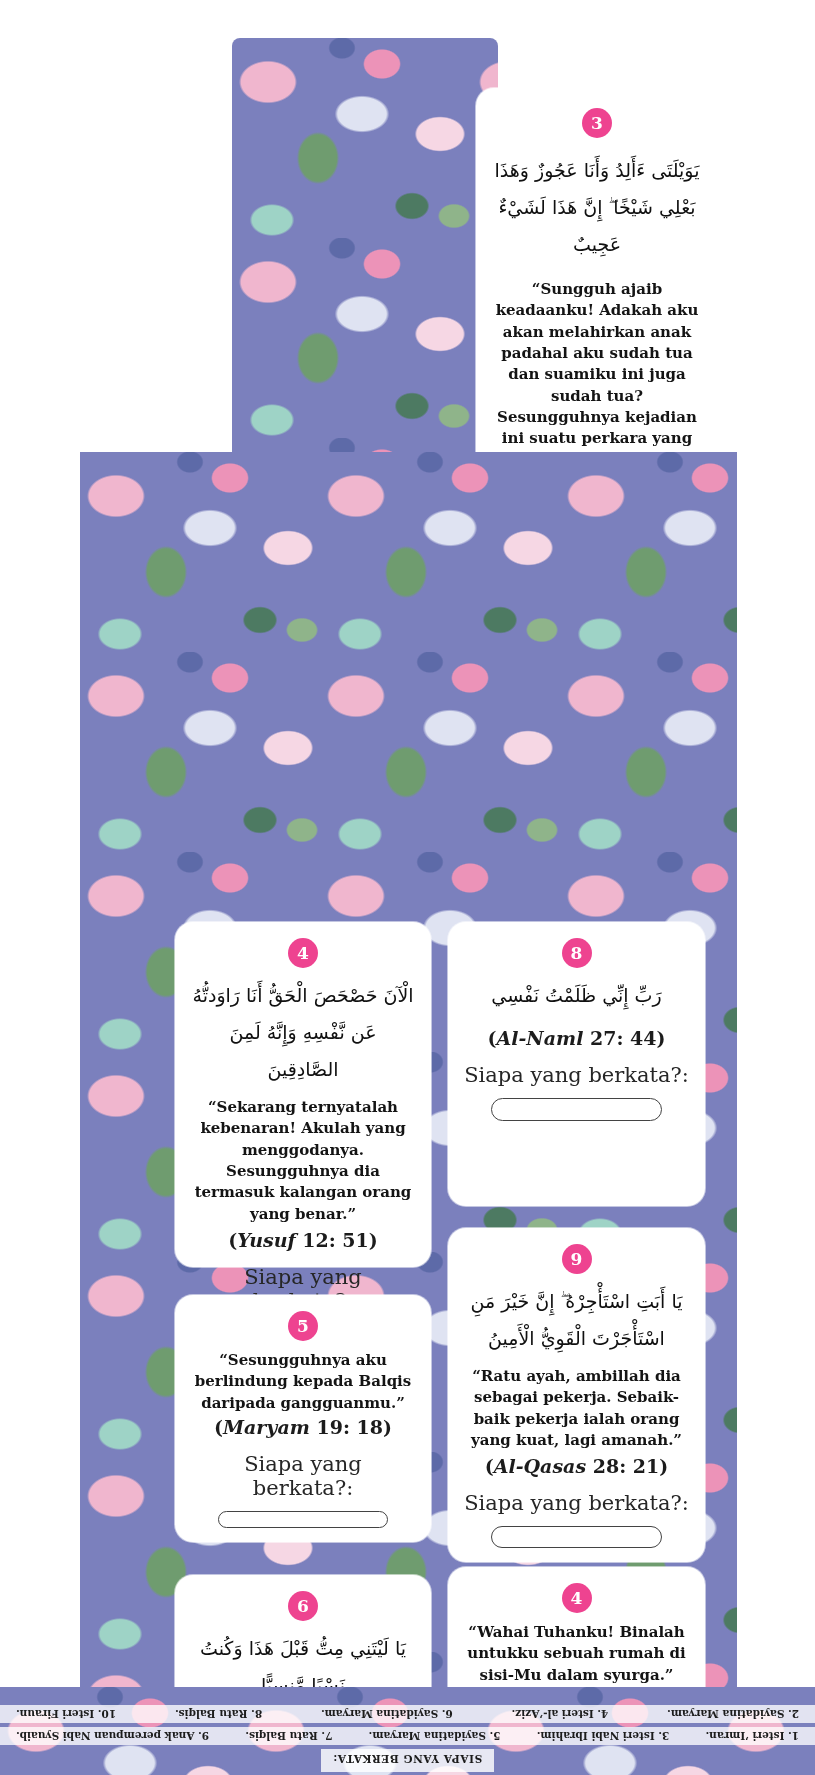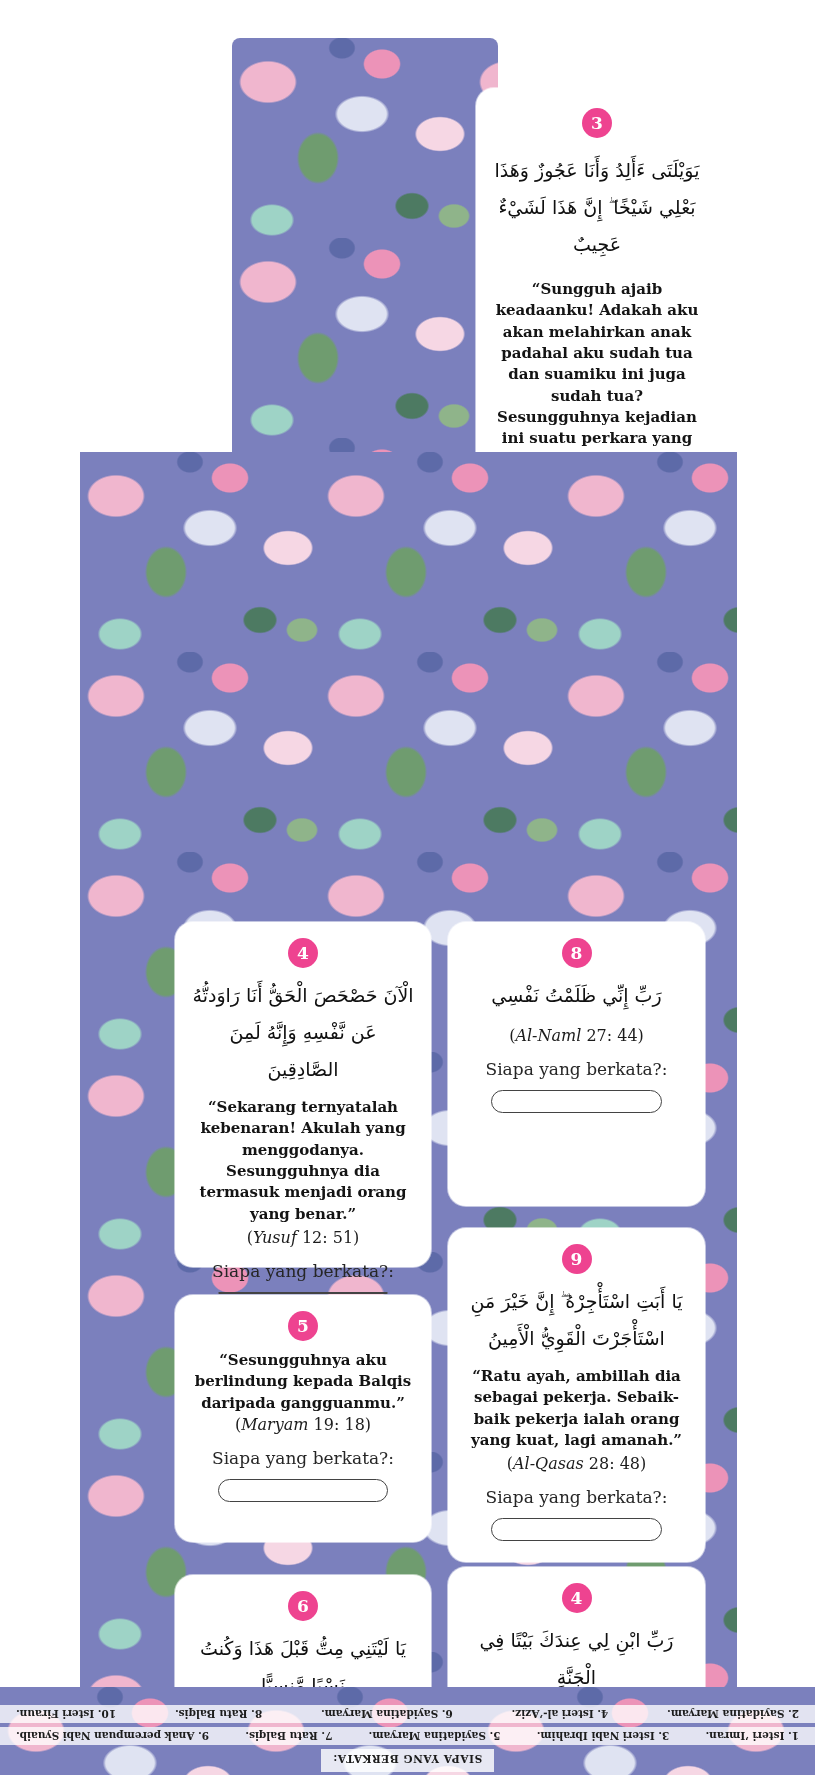--- a/index.html
+++ b/index.html
@@ -44,24 +44,24 @@
   .badge {
     min-width:30px; height:30px; padding:0 7px; border-radius:15px;
     background:#ee4390; color:#fff; display:flex; align-items:center; justify-content:center;
     font-weight:bold; font-size:17px; flex:0 0 auto;
   }
   .arabic {
     direction:rtl; unicode-bidi:isolate; font-family:"DejaVu Sans", sans-serif;
     font-size:19px; line-height:1.95; color:#101010; font-weight:500;
   }
   .quote { font-weight:bold; font-size:15px; line-height:1.42; color:#141414; }
-  .ref   { font-weight:normal; font-size:16px; color:#1c1c1c; white-space:nowrap; }
+  .ref   { font-weight:bold; font-size:19px; color:#1c1c1c; white-space:nowrap; }
   .ref i { font-style:italic; }
   .ref-block { display:block; margin-top:2px; }
-  .prompt { font-size:17px; font-weight:normal; color:#262626; margin-top:2px; }
+  .prompt { font-size:21px; font-weight:normal; color:#262626; margin-top:2px; }
   .answer-line {
     width:76%; max-width:210px; height:23px; background:#fff;
     border:1.6px solid #434343; border-radius:12px; margin-top:2px;
   }
   .pos-3 .arabic { margin-top:2px; }
   .pos-3 .quote  { margin-top:4px; }
   .pos-3 .answer-line { margin-top:10px; }
 
   
   .answer-strip { position:absolute; left:0; top:1687px; width:815px; height:88px; overflow:hidden; }
@@ -88,21 +88,21 @@
     <div class="prompt">Siapa yang berkata?:</div>
     <div class="answer-line"></div>
   </div>
     </div>
   <div class="main-floral floral" id="main-floral">
       <div class="card pos-4">
     <div class="badge">
       <span>4</span>
     </div>
     <div class="arabic">الْآنَ حَصْحَصَ الْحَقُّ أَنَا رَاوَدتُّهُ عَن نَّفْسِهِ وَإِنَّهُ لَمِنَ الصَّادِقِينَ</div>
-    <div class="quote"><span>“Sekarang ternyatalah kebenaran! Akulah yang menggodanya. Sesungguhnya dia termasuk menjadi orang yang benar.”</span> <span class="ref ref-block">(<i>Yusuf</i> <span>12: 51</span>)</span></div>
+    <div class="quote"><span>“Sekarang ternyatalah kebenaran! Akulah yang menggodanya. Sesungguhnya dia termasuk kalangan orang yang benar.”</span> <span class="ref ref-block">(<i>Yusuf</i> <span>12: 51</span>)</span></div>
     <div class="prompt">Siapa yang berkata?:</div>
     <div class="answer-line"></div>
   </div>
       <div class="card pos-8">
     <div class="badge">
       <span>8</span>
     </div>
     <div class="arabic">رَبِّ إِنِّي ظَلَمْتُ نَفْسِي</div>
     <div class="quote"> <span class="ref ref-block">(<i>Al-Naml</i> <span>27: 44</span>)</span></div>
     <div class="prompt">Siapa yang berkata?:</div>
@@ -114,37 +114,36 @@
     </div>
     <div class="quote"><span>“Sesungguhnya aku berlindung kepada Balqis daripada gangguanmu.”</span> <span class="ref">(<i>Maryam</i> <span>19: 18</span>)</span></div>
     <div class="prompt">Siapa yang berkata?:</div>
     <div class="answer-line"></div>
   </div>
       <div class="card pos-9">
     <div class="badge">
       <span>9</span>
     </div>
     <div class="arabic">يَا أَبَتِ اسْتَأْجِرْهُ ۖ إِنَّ خَيْرَ مَنِ اسْتَأْجَرْتَ الْقَوِيُّ الْأَمِينُ</div>
-    <div class="quote"><span>“Ratu ayah, ambillah dia sebagai pekerja. Sebaik-baik pekerja ialah orang yang kuat, lagi amanah.”</span> <span class="ref ref-block">(<i>Al-Qasas</i> <span>28: 48</span>)</span></div>
+    <div class="quote"><span>“Ratu ayah, ambillah dia sebagai pekerja. Sebaik-baik pekerja ialah orang yang kuat, lagi amanah.”</span> <span class="ref ref-block">(<i>Al-Qasas</i> <span>28: 21</span>)</span></div>
     <div class="prompt">Siapa yang berkata?:</div>
     <div class="answer-line"></div>
   </div>
       <div class="card pos-6">
     <div class="badge">
       <span>6</span>
     </div>
     <div class="arabic">يَا لَيْتَنِي مِتُّ قَبْلَ هَذَا وَكُنتُ نَسْيًا مَّنسِيًّا</div>
     <div class="quote"><span>“Alangkah baiknya kalau aku mati sebelum ini dan aku menjadi manusia yang dilupakan dan tidak dikenang-kenang.”</span> </div>
 
   </div>
       <div class="card pos-10">
     <div class="badge">
       <span>4</span>
     </div>
-    <div class="arabic">رَبِّ ابْنِ لِي عِندَكَ بَيْتًا فِي الْجَنَّةِ</div>
     <div class="quote"><span>“Wahai Tuhanku! Binalah untukku sebuah rumah di sisi-Mu dalam syurga.”</span> <span class="ref ref-block">(<i>Al-Tahrim</i> <span>66: 11</span>)</span></div>
 
   </div>
     </div>
 
   <div class="answer-strip floral">
     <div class="strip-flip">
       <div class="strip-title-band">
         <span class="strip-title">SIAPA YANG BERKATA:</span>
       </div>

